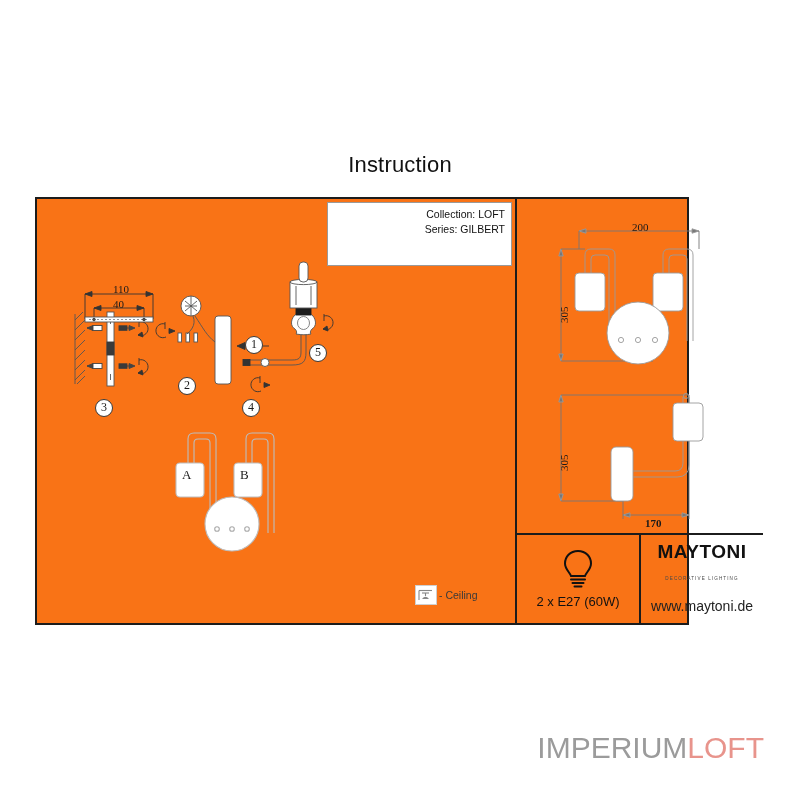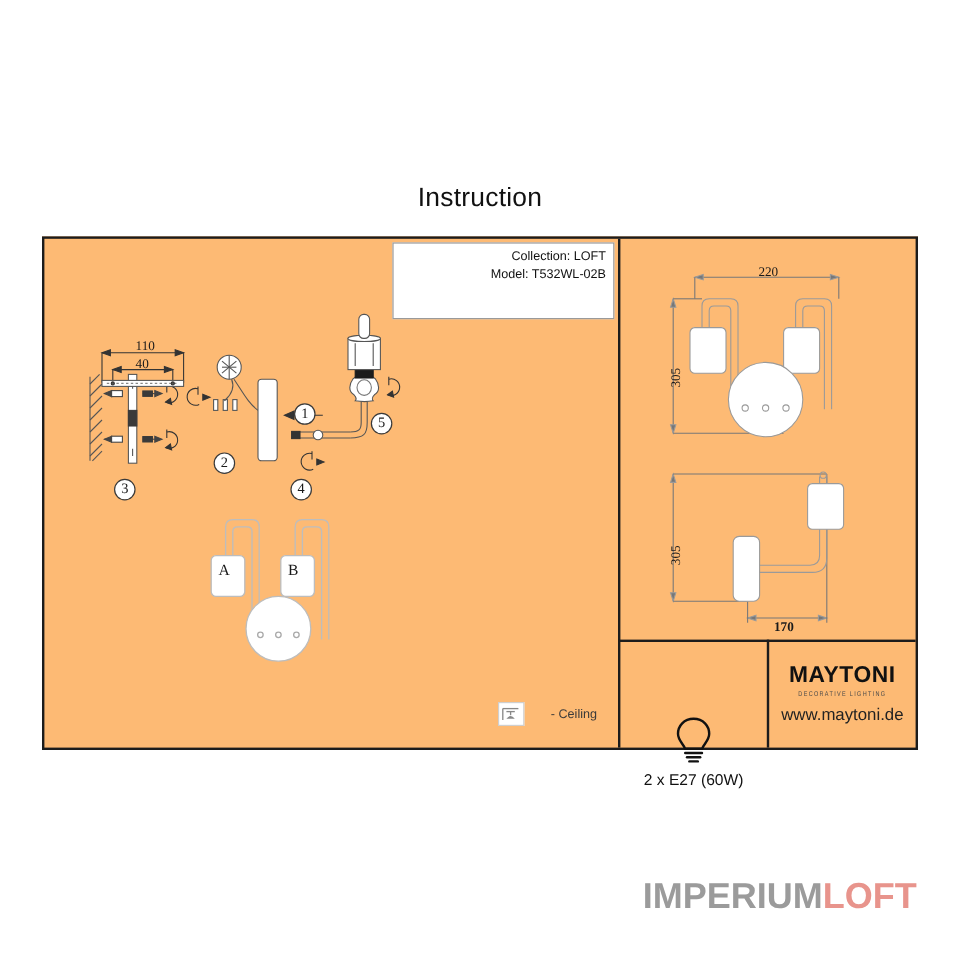--- a/index.html
+++ b/index.html
@@ -26,25 +26,25 @@
     font-weight: normal;
     color: #111111;
     letter-spacing: 0.2px;
   }
 
   
   #sheet {
     position: absolute;
     left: 35px;
     top: 197px;
-    width: 730px;
+    width: 654px;
     height: 428px;
     border: 2px solid #1c1c1c;
     box-sizing: border-box;
-    background: #fdba74;
+    background: #f97316;
   }
 
   
   #sheet-divider-vertical {
     position: absolute;
     left: 478px;
     top: 0;
     width: 0;
     height: 424px;
     border-left: 2px solid #1c1c1c;
@@ -117,21 +117,21 @@
     background: #fff;
   }
 
   
   #legend-ceiling {
     position: absolute;
     left: 378px;
     top: 386px;
     display: flex;
     align-items: center;
-    gap: 22px;
+    gap: 2px;
   }
   #legend-ceiling .legend-swatch {
     width: 22px;
     height: 20px;
     border: 1px solid #cfcfcf;
     box-sizing: border-box;
     display: flex;
     align-items: center;
     justify-content: center;
     background: #fff;
@@ -146,40 +146,39 @@
     position: absolute;
     left: 480px;
     top: 336px;
     width: 122px;
     height: 86px;
     display: flex;
     flex-direction: column;
     align-items: center;
     justify-content: center;
     gap: 4px;
-    margin-top: 48px;
   }
   #lamp-spec .spec-text {
     font-size: 13px;
     color: #111111;
     white-space: nowrap;
   }
 
   
   #brand-cell {
     position: absolute;
     left: 604px;
     top: 336px;
     width: 122px;
     height: 86px;
     display: flex;
     flex-direction: column;
     align-items: center;
     justify-content: center;
-    gap: 2px;
+    gap: 13px;
   }
   #brand-name {
     font-size: 19px;
     font-weight: bold;
     letter-spacing: 0.5px;
     color: #111111;
     line-height: 20px;
   }
   #brand-tagline {
     font-size: 4.6px;
@@ -198,42 +197,42 @@
   #footer-logo {
     position: absolute;
     left: 0;
     top: 731px;
     width: 800px;
     text-align: right;
     padding-right: 36px;
     box-sizing: border-box;
     font-size: 30px;
     letter-spacing: 0px;
-    font-weight: 700;
+    font-weight: 400;
   }
   #footer-logo .imperium { color: #9b9b9b; }
   #footer-logo .loft { color: #e8948c; }
 
   svg { display: block; overflow: visible; }
   .svg-abs { position: absolute; }
 </style>
 </head>
 <body>
 
 <div id="page-title">Instruction</div>
 
 <div id="sheet">
 
   <div id="sheet-divider-vertical"></div>
   <div id="sheet-divider-horizontal"></div>
   <div id="sheet-divider-brand"></div>
 
   <div id="product-info">
     <div>Collection: LOFT</div>
-    <div>Model: T532WL-02B</div>
+    <div>Series: GILBERT</div>
   </div>
 
   <svg class="svg-abs" style="left:10px; top:75px;" width="290" height="145" viewBox="0 0 290 145">
     <g fill="none" stroke="#555" stroke-width="0.9">
 
       <line x1="28" y1="40" x2="28" y2="110"></line>
       <line x1="28" y1="46" x2="36" y2="38"></line>
       <line x1="28" y1="56" x2="38" y2="46"></line>
       <line x1="28" y1="66" x2="38" y2="56"></line>
       <line x1="28" y1="76" x2="38" y2="66"></line>
@@ -434,21 +433,21 @@
       <rect x="48" y="60" width="30" height="38" rx="4" fill="#fff"></rect>
 
       <rect x="126" y="60" width="30" height="38" rx="4" fill="#fff"></rect>
 
       <circle cx="111" cy="120" r="31" fill="#fff"></circle>
       <circle cx="94" cy="127" r="2.6"></circle>
       <circle cx="111" cy="127" r="2.6"></circle>
       <circle cx="128" cy="127" r="2.6"></circle>
     </g>
   </svg>
-  <div class="dim-text" style="left:595px; top:22px;">220</div>
+  <div class="dim-text" style="left:595px; top:22px;">200</div>
   <div class="dim-text-v" style="left:521px; top:124px;">305</div>
 
   <svg class="svg-abs" style="left:490px; top:186px;" width="230" height="145" viewBox="0 0 230 145">
     <g fill="none" stroke="#9a9a9a" stroke-width="0.9">
 
       <line x1="34" y1="10" x2="34" y2="116" stroke="#777"></line>
       <polygon points="34,10 31.8,17 36.2,17" fill="#777"></polygon>
       <polygon points="34,116 31.8,109 36.2,109" fill="#777"></polygon>
       <line x1="34" y1="10" x2="162" y2="10" stroke="#777"></line>
       <line x1="34" y1="116" x2="96" y2="116" stroke="#777"></line>

